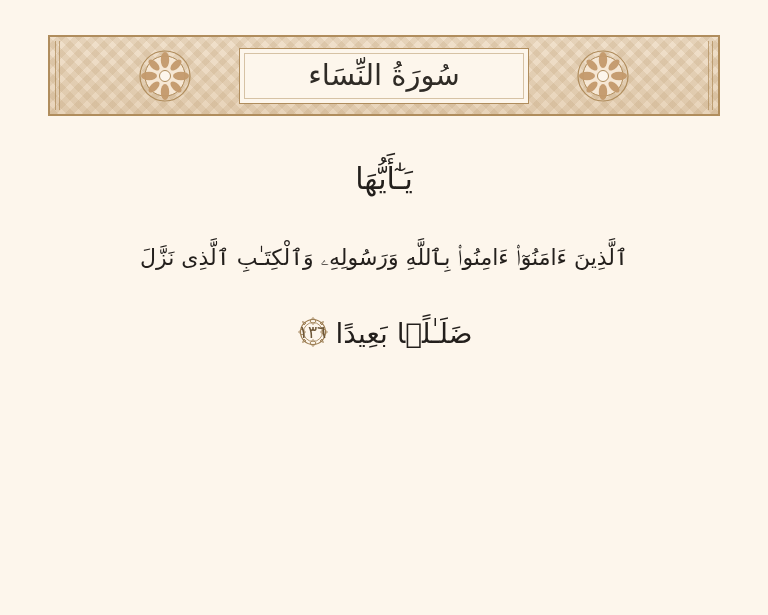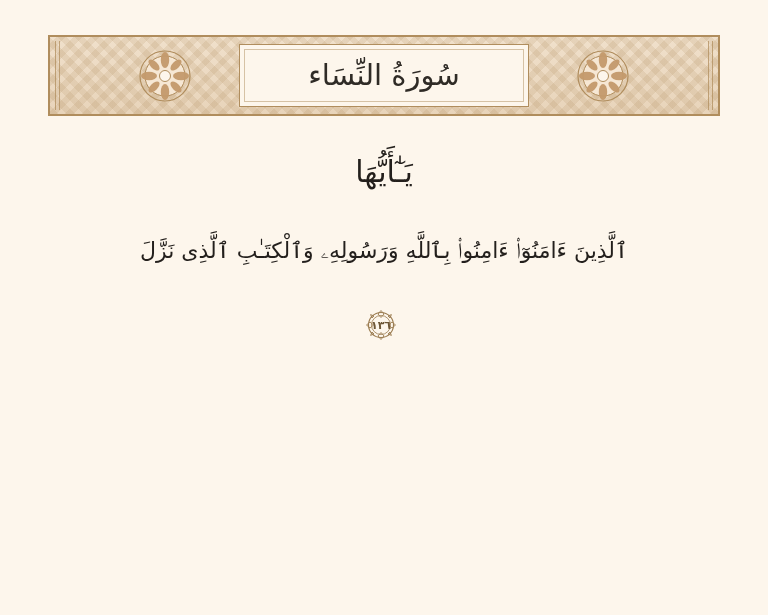--- a/index.html
+++ b/index.html
@@ -69,21 +69,21 @@
     pointer-events: none;
   }
   .rosette.left { left: 88px; }
   .rosette.right { right: 88px; }
 
   
   .cartouche {
     position: relative;
     z-index: 3;
     min-width: 290px;
-    height: 63px;
+    height: 56px;
     padding: 0 26px;
     box-sizing: border-box;
     background: #fdf6ec;
     border: 1.5px solid #b08d5d;
     display: flex;
     align-items: center;
     justify-content: center;
   }
   .cartouche-inner {
     position: absolute;
@@ -98,21 +98,21 @@
     color: #2f2b26;
     direction: rtl;
     white-space: nowrap;
   }
 
   
   .ayah-block {
     position: absolute;
     left: 46px;
     right: 46px;
-    top: 140px;
+    top: 147px;
     text-align: center;
     direction: rtl;
   }
 
   .ayah-line {
     font-family: "DejaVu Sans", "Liberation Sans", sans-serif;
     color: #231f1c;
     direction: rtl;
     unicode-bidi: isolate;
     white-space: nowrap;
@@ -144,25 +144,24 @@
     height: 34px;
     vertical-align: -6px;
     margin-right: 6px;
   }
   .ayah-marker svg { display: block; }
   .ayah-number {
     position: absolute;
     left: 0; right: 0; top: 50%;
     transform: translateY(-50%);
     text-align: center;
-    font-size: 11px;
+    font-size: 17px;
     color: #6d5636;
     direction: rtl;
     line-height: 1;
-    font-weight: bold;
   }
 </style>
 </head>
 <body>
 
 <div class="page">
 
   <div class="banner-wrap">
     <div class="banner">
 
@@ -206,21 +205,21 @@
         <span class="cartouche-inner"></span>
         <span class="surah-name">سُورَةُ النِّسَاء</span>
       </div>
     </div>
   </div>
 
   <div class="ayah-block">
     <div class="ayah-line line-1">يَـٰٓأَيُّهَا</div>
     <div class="ayah-line line-2">ٱلَّذِينَ ءَامَنُوٓا۟ ءَامِنُوا۟ بِٱللَّهِ وَرَسُولِهِۦ وَٱلْكِتَـٰبِ ٱلَّذِى نَزَّلَ</div>
     <div class="ayah-line line-5">
-      <span class="ayah-marker">
+      <span>ضَلَـٰلًۢا بَعِيدًا</span><span class="ayah-marker">
         <svg viewBox="0 0 34 34" width="34" height="34" aria-hidden="true">
           <g fill="none" stroke="#9a7b4f" stroke-width="1.1">
             <circle cx="17" cy="17" r="12.5"></circle>
             <circle cx="17" cy="17" r="9.5" stroke-width="0.8"></circle>
             <g stroke-width="0.9">
               <path d="M17 2.5 L20 6 L17 9.5 L14 6 Z"></path>
               <path d="M17 24.5 L20 28 L17 31.5 L14 28 Z"></path>
               <path d="M2.5 17 L6 20 L9.5 17 L6 14 Z"></path>
               <path d="M24.5 17 L28 20 L31.5 17 L28 14 Z"></path>
               <path d="M6.6 6.6 L10 8 L8 10 Z"></path>

